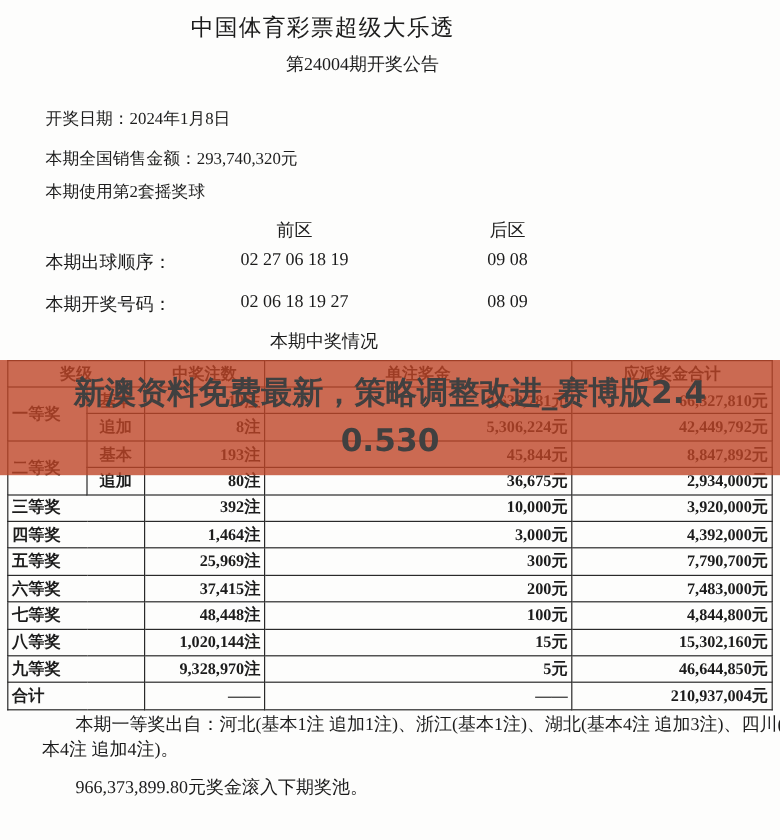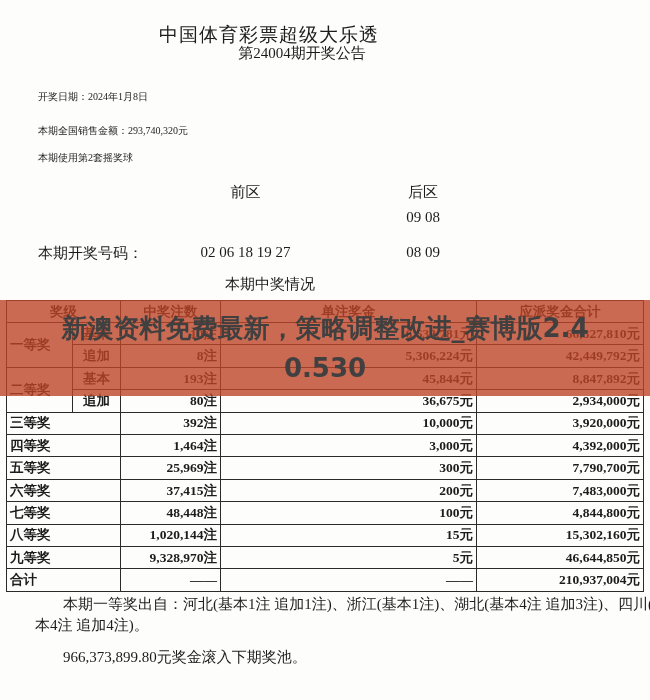--- a/index.html
+++ b/index.html
@@ -2,23 +2,23 @@
 <html><head>
 <meta charset="utf-8">
 <style>
   html,body{margin:0;padding:0;}
   body{
     width:650px;height:700px;position:relative;overflow:hidden;
     background:#fdfdfc;color:#1c1c1c;
     font-family:"Liberation Serif","DejaVu Serif",serif;
   }
   .abs{position:absolute;}
-  .doc-title{top:22px;left:0;width:538px;text-align:center;font-size:19px;letter-spacing:1px;font-family:Liberation Serif, serif;}
+  .doc-title{top:10px;left:0;width:538px;text-align:center;font-size:19px;letter-spacing:1px;font-family:Liberation Serif, serif;}
   .doc-subtitle{top:44px;left:0;width:604px;text-align:center;font-size:15px;}
-  .info-line{left:38px;font-size:10px;}
+  .info-line{left:38px;font-size:14px;}
   .zone-row{left:0;width:531px;font-size:15px;}
   .zone-label{position:absolute;left:38px;top:0;white-space:nowrap;}
   .zone-front{position:absolute;left:138px;width:215px;top:0;text-align:center;}
   .zone-back{position:absolute;left:353px;width:140px;top:0;text-align:center;}
   .section-title{top:275px;left:0;width:540px;text-align:center;font-size:15px;}
   table.prize{
     position:absolute;top:300px;left:6px;width:637px;height:292px;
     border-collapse:collapse;table-layout:fixed;font-size:13.5px;
   }
   table.prize td,table.prize th{
@@ -50,20 +50,22 @@
 <div class="abs info-line" style="top:90px;">开奖日期：2024年1月8日</div>
 <div class="abs info-line" style="top:124px;">本期全国销售金额：293,740,320元</div>
 <div class="abs info-line" style="top:151px;">本期使用第2套摇奖球</div>
 
 <div class="abs zone-row" style="top:183px;height:20px;">
   <span class="zone-front">前区</span>
   <span class="zone-back">后区</span>
 </div>
 
 <div class="abs zone-row" style="top:209px;height:20px;">
+  <span class="zone-label">本期出球顺序：</span>
+  <span class="zone-front">02 27 06 18 19</span>
   <span class="zone-back">09 08</span>
 </div>
 
 <div class="abs zone-row" style="top:244px;height:20px;">
   <span class="zone-label">本期开奖号码：</span>
   <span class="zone-front">02 06 18 19 27</span>
   <span class="zone-back">08 09</span>
 </div>
 
 <div class="abs section-title">本期中奖情况</div>

